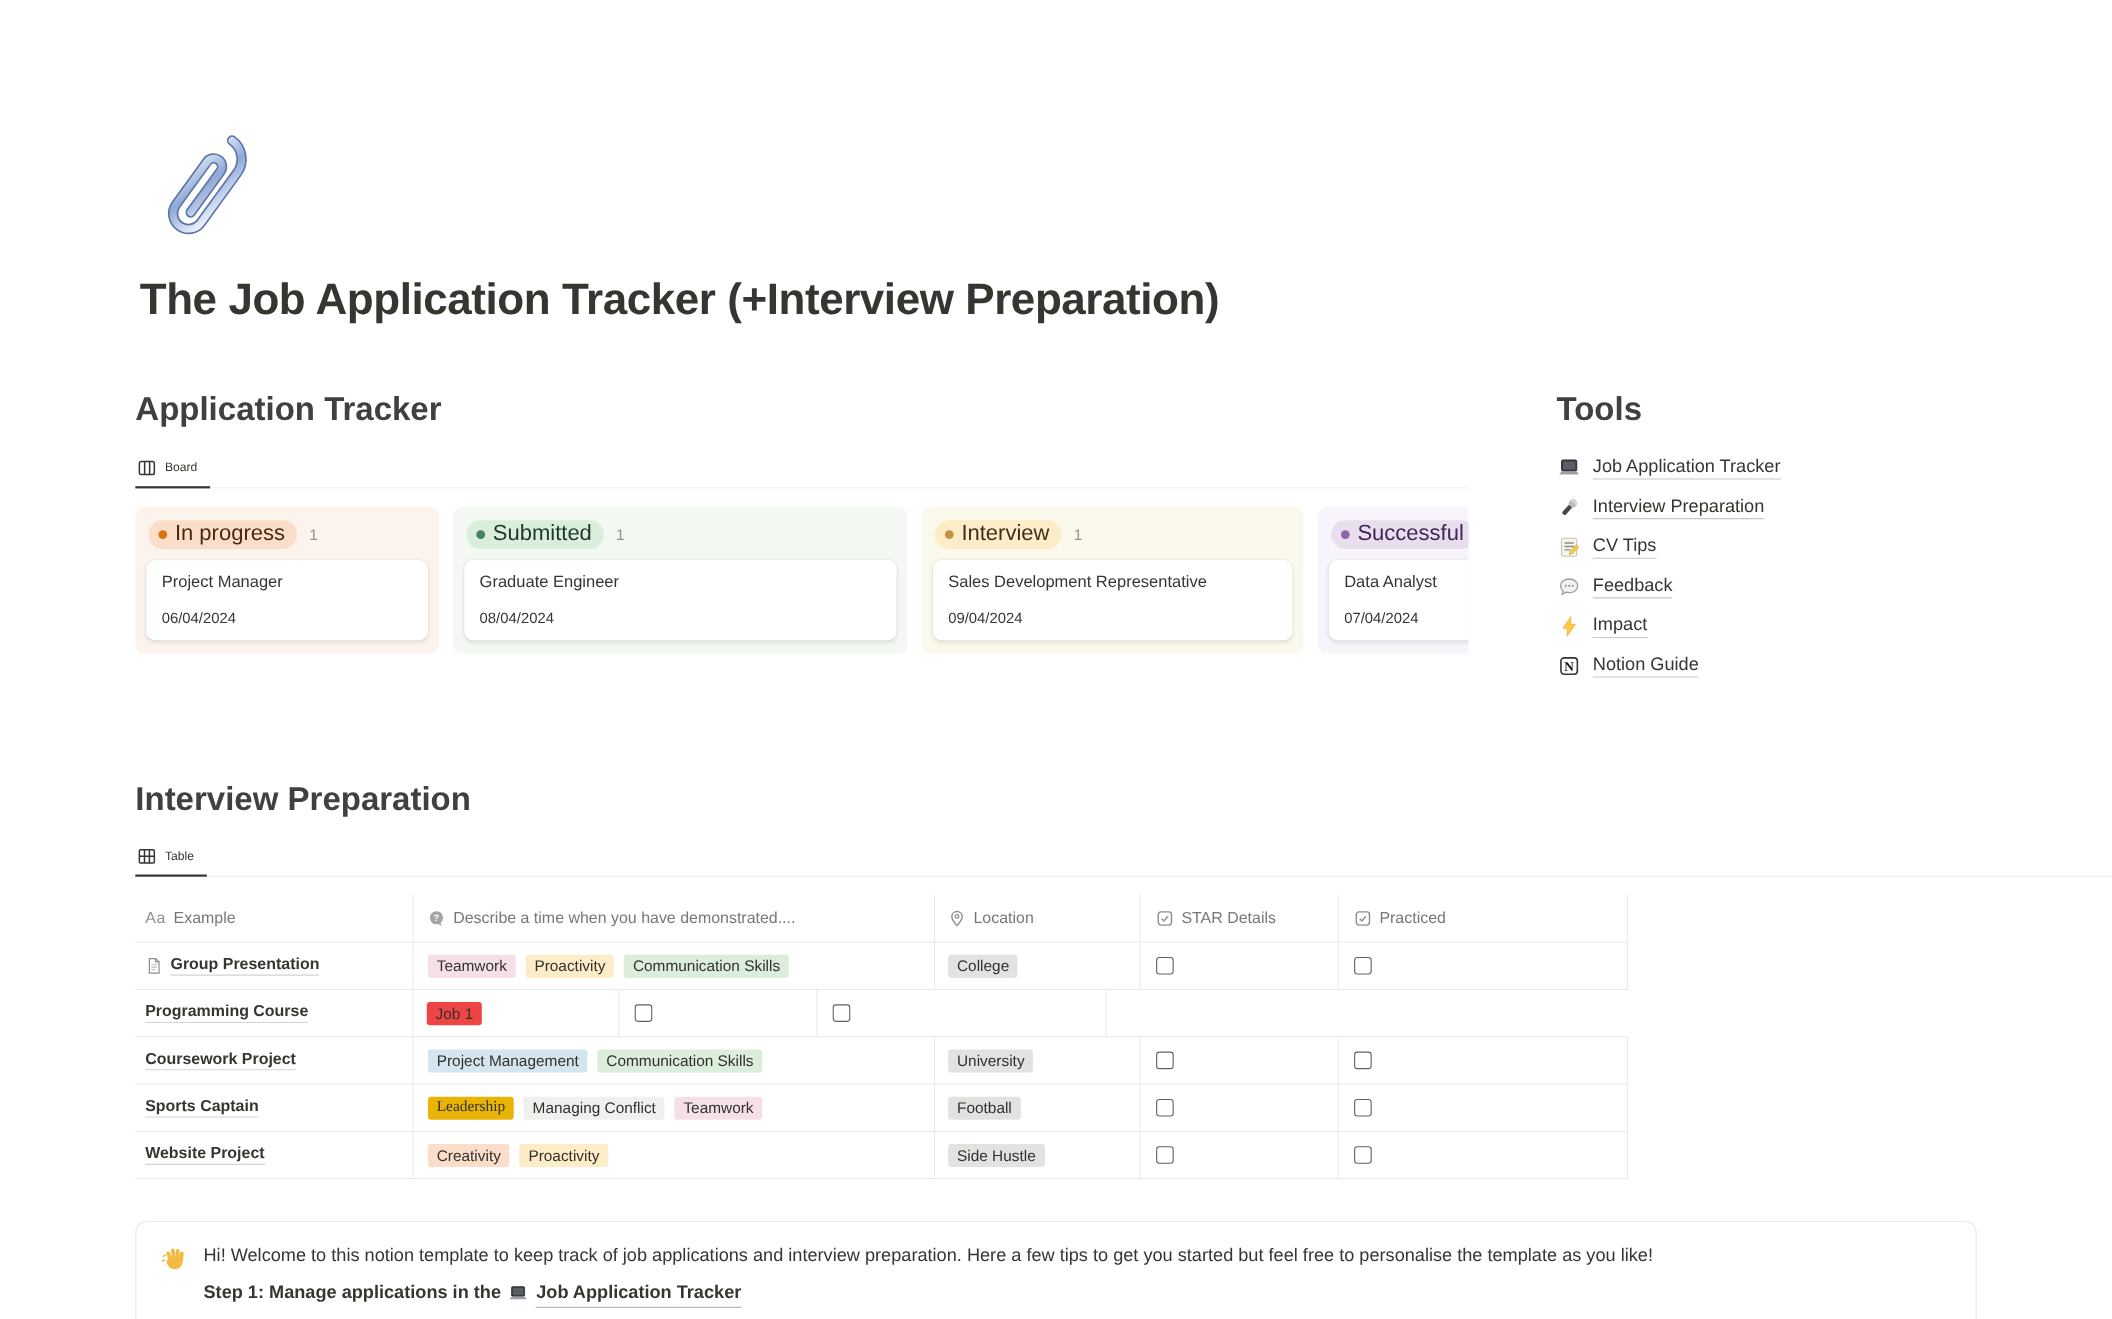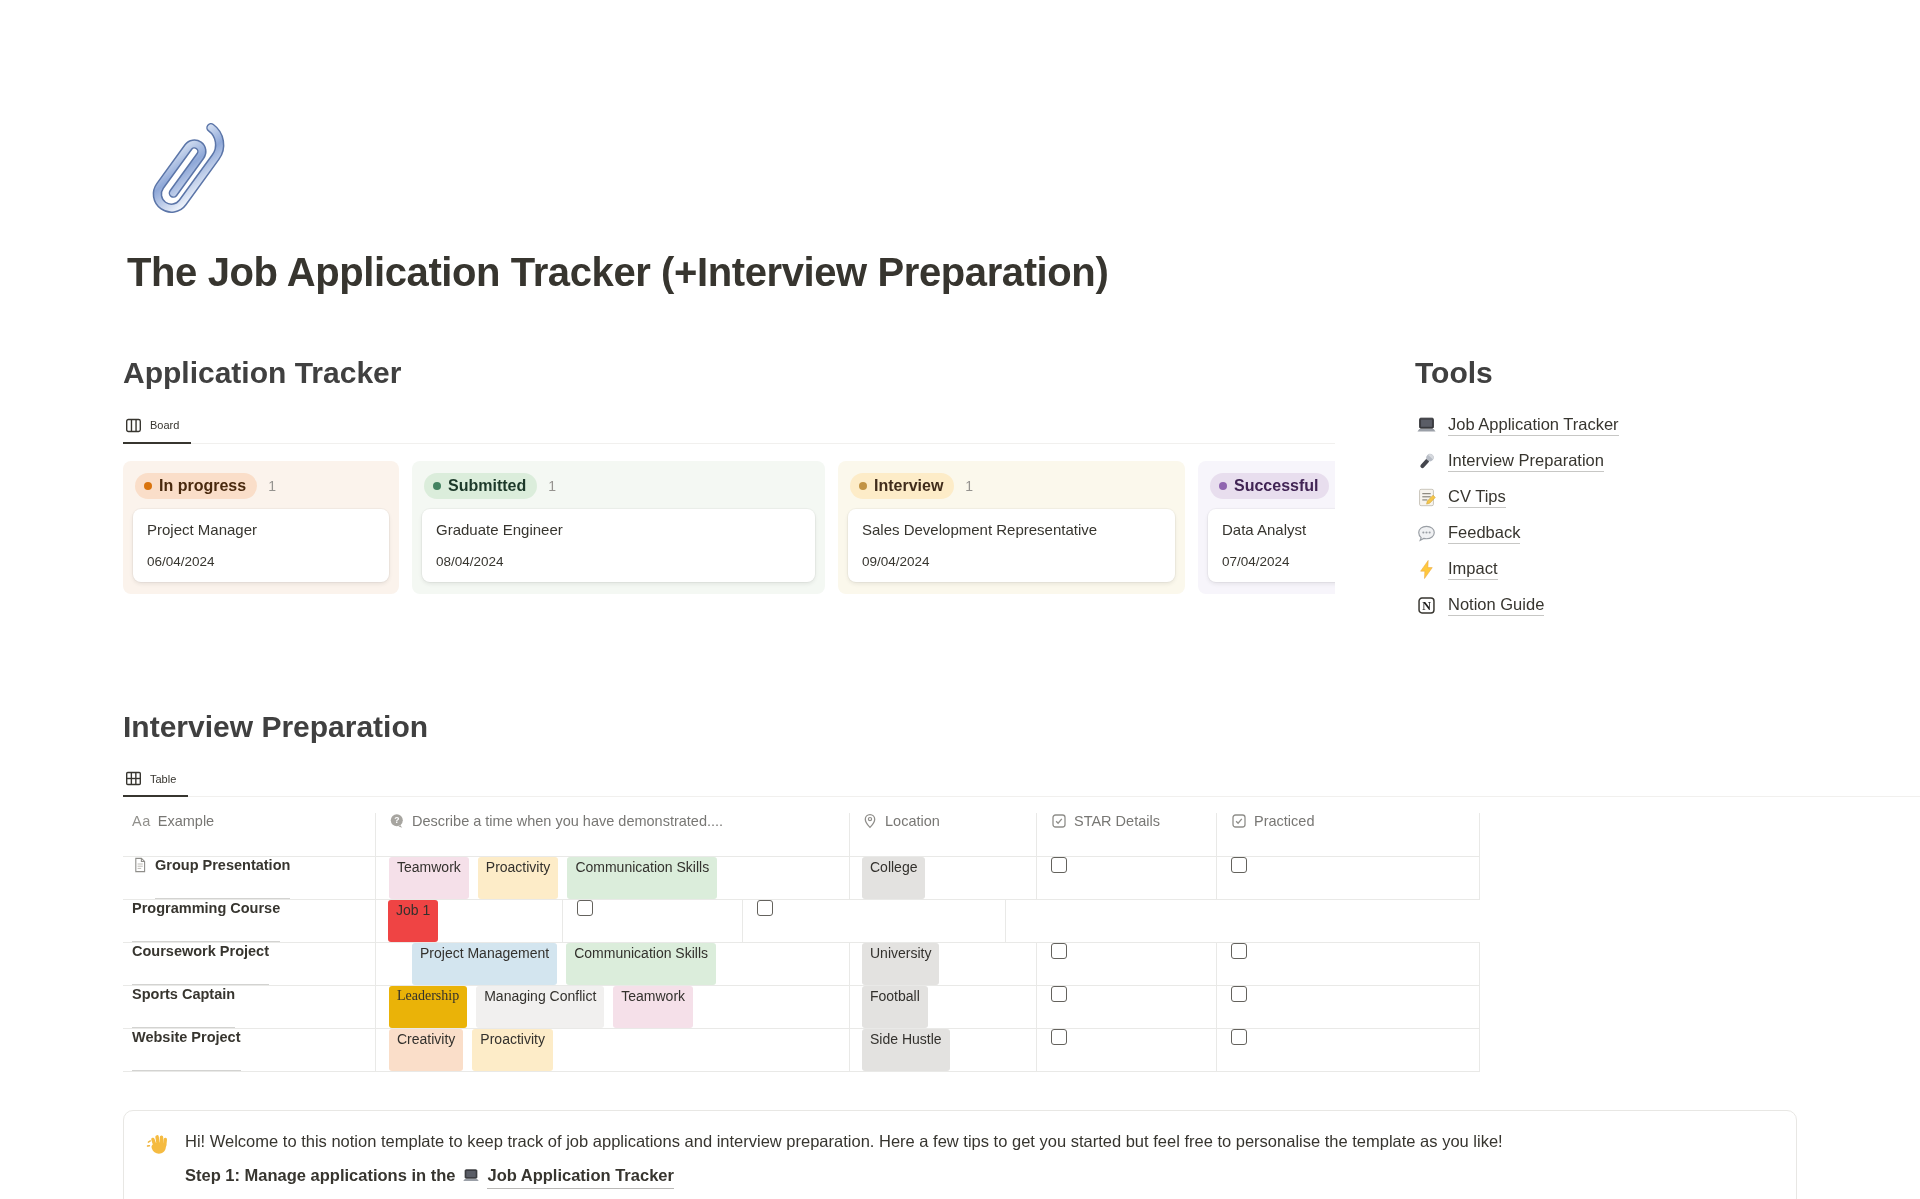--- a/index.html
+++ b/index.html
@@ -34,21 +34,21 @@
 
   
   .board { margin-top: 17px; display: flex; gap: 13px; width: 1212px; overflow: hidden; }
   .bcol { flex: none; border-radius: 8px; padding: 10px 10px 12px; }
   .bcol.w1 { width: 276px; } .bcol.w2 { width: 413px; }
   .bcol.w3 { width: 347px; } .bcol.w4 { width: 280px; }
   .bcol-head { display: flex; align-items: center; padding: 2px 2px 0; }
   .pill {
     display: inline-flex; align-items: center; gap: 7px;
     height: 26px; padding: 0 11px 0 9px; border-radius: 13px;
-    font-size: 16px; font-weight: 700; white-space: nowrap;
+    font-size: 20px; font-weight: 400; white-space: nowrap;
   }
   .dot { width: 8px; height: 8px; border-radius: 50%; flex: none; }
   .count { margin-left: 11px; font-size: 14px; color: #95938F; }
   .bcard {
     margin-top: 10px; background: #fff; border-radius: 8px;
     padding: 12px 14px 13px;
     box-shadow: 0 0 0 1px rgba(15,15,15,.03), 0 2px 4px rgba(15,15,15,.08);
     cursor: pointer;
   }
   .bcard-title { font-size: 15px; font-weight: 500; white-space: nowrap; overflow: hidden; }
@@ -59,21 +59,21 @@
   .tool { display: flex; align-items: center; gap: 11px; padding: 7px 0; cursor: pointer; }
   .tool .ticon { width: 22px; height: 22px; flex: none; display: flex; align-items: center; justify-content: center; }
   .tool-label { font-size: 16.5px; color: #37352F; border-bottom: 1px solid rgba(55,53,47,.28); padding-bottom: 1px; }
 
   
   .ip-section { margin-top: 84px; }
   .ntable { margin-top: 16px; width: 1357px; }
   .trow { display: flex; height: 43px; border-bottom: 1px solid #E9E9E7; }
   .trow.theader { height: 44px; color: #787774; }
   .cell {
-    height: 100%; display: flex; 
+    height: 100%; display: flex; align-items: center;
     border-right: 1px solid #E9E9E7; overflow: hidden; white-space: nowrap;
     padding: 0 12px 0 9px;
   }
   .cell.c1 { width: 253px; }
   .cell.c2 { width: 474px; padding-left: 13px; }
   .cell.c3 { width: 187px; padding-left: 12px; }
   .cell.c4 { width: 180px; padding-left: 14px; }
   .cell.c5 { width: 263px; padding-left: 14px; }
   .hlabel { font-size: 14.5px; margin-left: 7px; overflow: hidden; text-overflow: ellipsis; }
   .aa { font-size: 14.5px; color: #91908C; letter-spacing: .5px; }
@@ -382,21 +382,21 @@
         <div class="cell c5">
             <span class="checkbox"></span>
           </div>
       </div>
 
       <div class="trow">
         <div class="cell c1">
           <span class="row-title">Coursework Project</span>
         </div>
         <div class="cell c2">
-          <span class="tag" style="background: rgb(211, 229, 239); margin-left: 23px;">Project Management</span>
+          <span class="tag" style="background: rgb(211, 229, 239);">Project Management</span>
           <span class="tag" style="background: rgb(219, 237, 219);">Communication Skills</span>
         </div>
         <div class="cell c3">
           <span class="tag loc-tag" style="background: rgb(227, 226, 224);">University</span>
         </div>
         <div class="cell c4">
             <span class="checkbox"></span>
           </div>
         <div class="cell c5">
             <span class="checkbox"></span>

